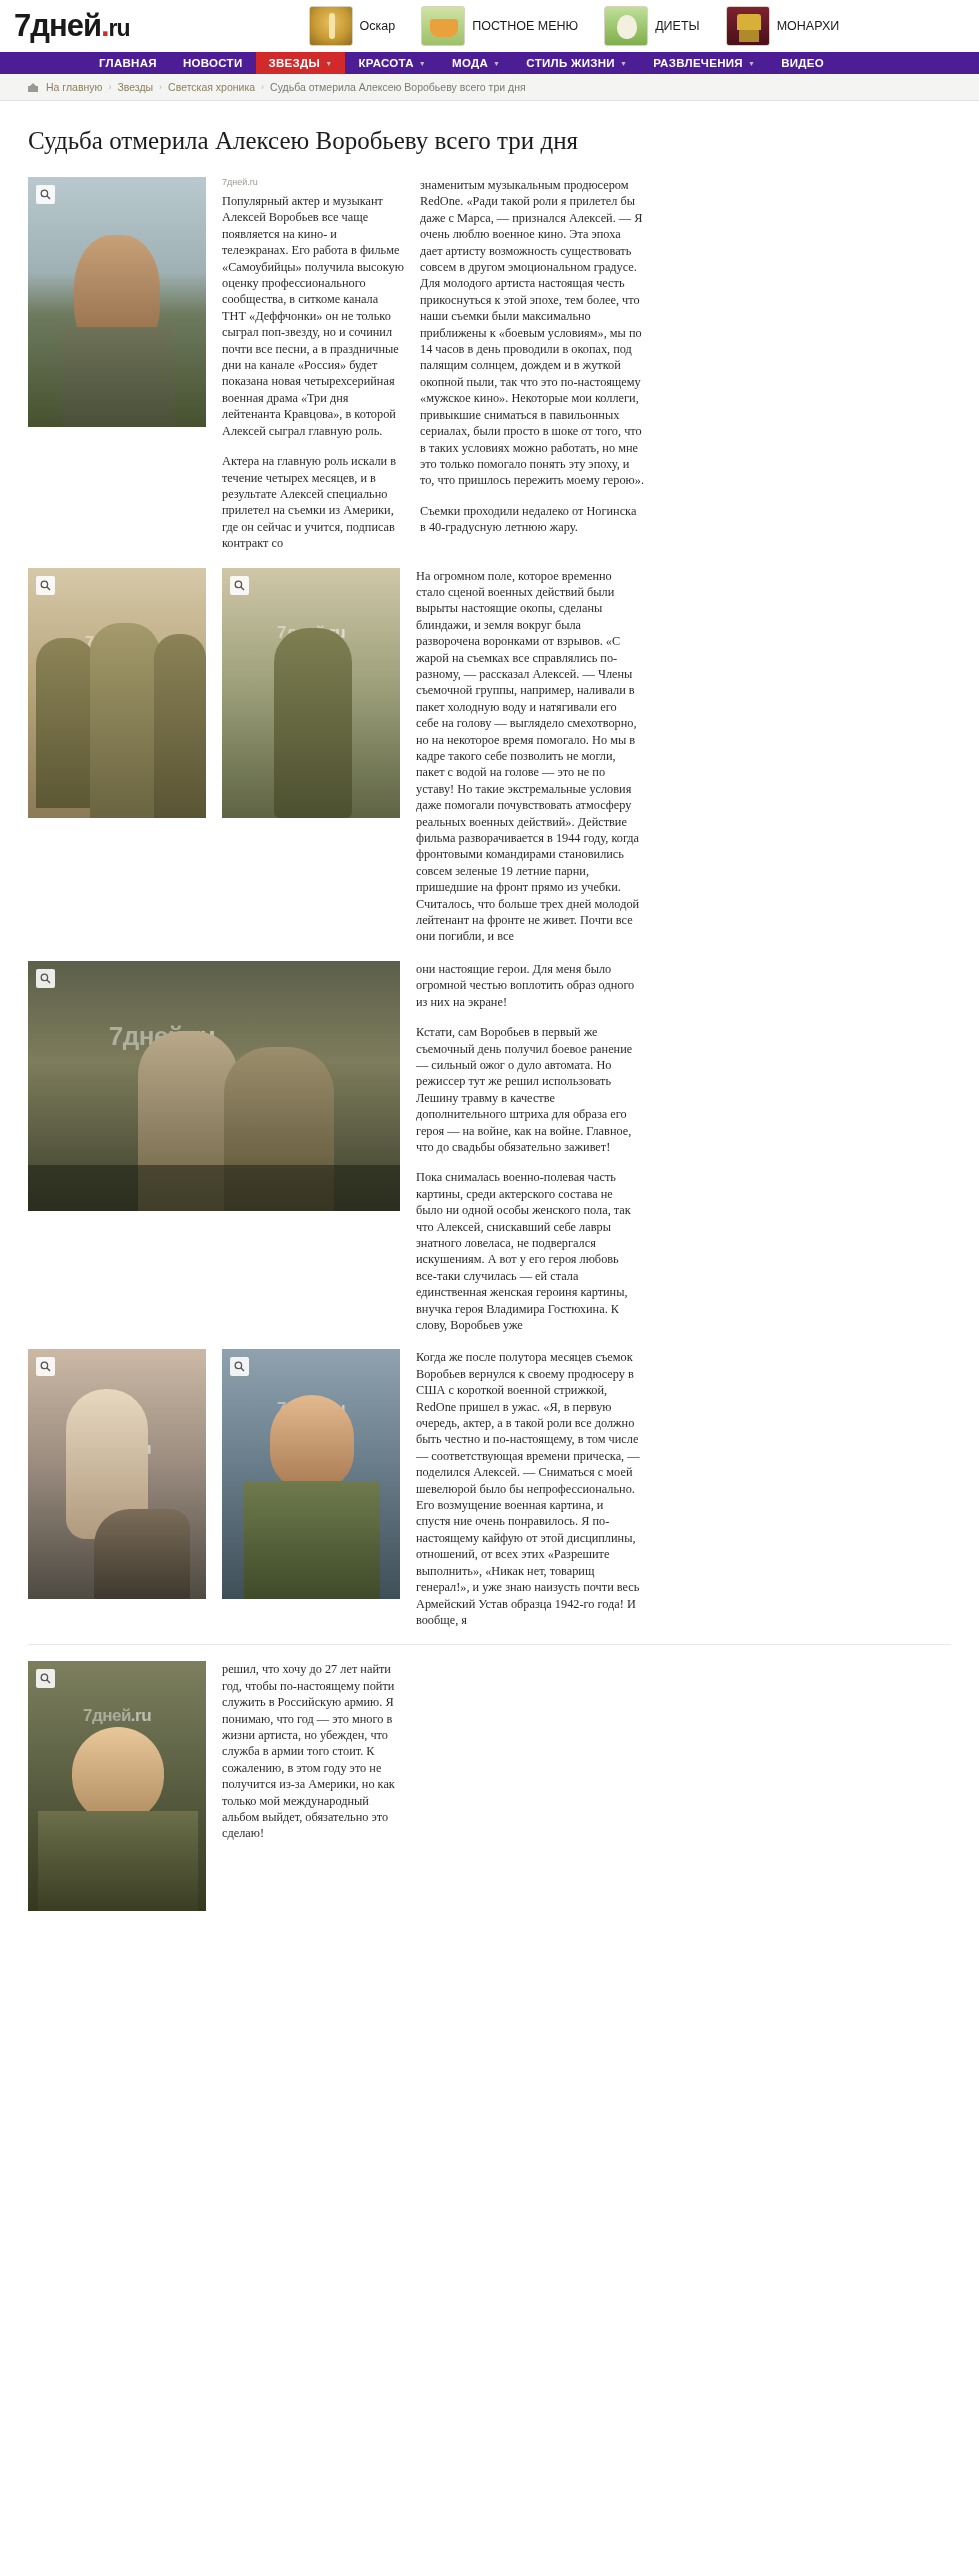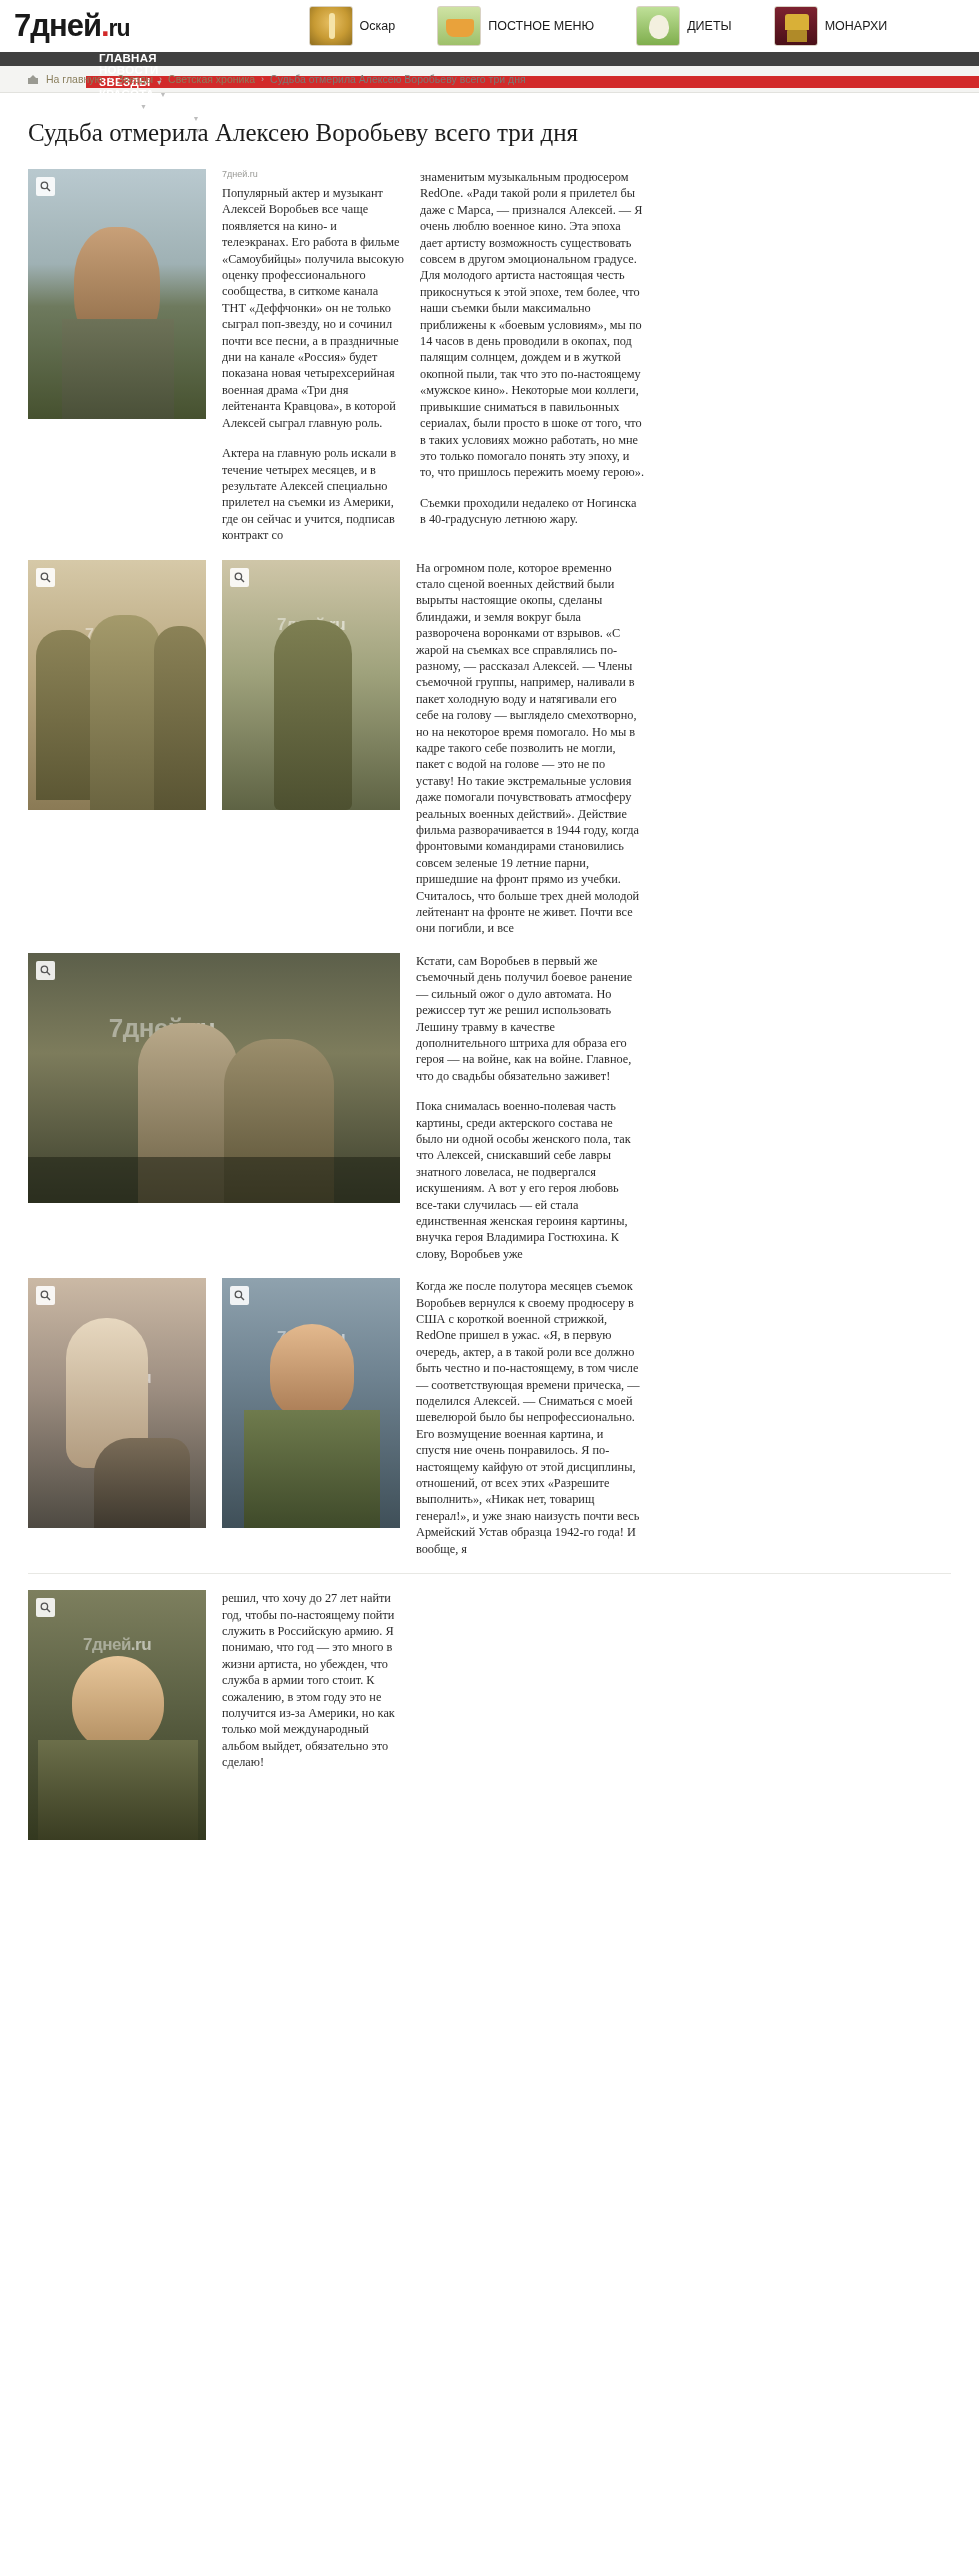--- a/index.html
+++ b/index.html
@@ -33,21 +33,21 @@
     letter-spacing: -1px;
     white-space: nowrap;
     margin-right: 26px;
   }
   .logo .dot { color: #d32a2a; }
   .logo .ru { font-size: 23px; color: #1a1a1a; text-align: center; }
 
   .promos {
     display: flex;
     align-items: center;
-    gap: 16px;
+    gap: 0px;
     flex: 1;
     justify-content: flex-start;
     margin-left: 140px;
   }
   .promo {
     display: flex;
     align-items: center;
     gap: 7px;
     padding: 0 13px;
     text-decoration: none;
@@ -84,26 +84,25 @@
   }
   .th-mon { background: linear-gradient(#7d2230, #4a1018); }
   .th-mon:after {
     content:""; position:absolute; left:10px; top:7px; width:24px; height:16px;
     background:#d9b037; border-radius: 3px 3px 0 0;
     box-shadow: 0 14px 0 -2px #b08a28;
   }
 
   
   .nav {
-    background: #404040;
-    height: 14px;
+    background: #4c1d95;
+    height: 22px;
     display: flex;
     align-items: stretch;
     padding-left: 86px;
-    flex-direction: column;
   }
   .nav-item {
     display: flex;
     align-items: center;
     padding: 0 13px;
     font-family: "Liberation Sans", sans-serif;
     font-size: 11.5px;
     font-weight: bold;
     color: #ffffff;
     text-transform: uppercase;
@@ -371,20 +370,21 @@
               <line x1="6.8" y1="6.8" x2="10" y2="10" stroke="#555" stroke-width="1.4"></line>
             </svg>
         </div>
         <div class="wm" style="font-size:26px;top:30%;left:36%;"><span>7дней</span><span class="dot">.ru</span></div>
         <div style="position:absolute;left:110px;top:70px;width:100px;height:180px;background:linear-gradient(#b9a98a,#6b6044);border-radius:44px 44px 0 0;"></div>
         <div style="position:absolute;left:196px;top:86px;width:110px;height:164px;background:linear-gradient(#9b8e6c,#585034);border-radius:46px 46px 0 0;"></div>
         <div style="position:absolute;left:0;bottom:0;width:100%;height:46px;background:rgba(30,32,20,0.55);"></div>
       </div>
 
       <div class="col-text" style="max-width:224px;">
+        <p class="para">они настоящие герои. Для меня было огромной честью воплотить образ одного из них на экране!</p>
         <p class="para">Кстати, сам Воробьев в первый же съемочный день получил боевое ранение — сильный ожог о дуло автомата. Но режиссер тут же решил использовать Лешину травму в качестве дополнительного штриха для образа его героя — на войне, как на войне. Главное, что до свадьбы обязательно заживет!</p>
         <p class="para">Пока снималась военно-полевая часть картины, среди актерского состава не было ни одной особы женского пола, так что Алексей, снискавший себе лавры знатного ловеласа, не подвергался искушениям. А вот у его героя любовь все-таки случилась — ей стала единственная женская героиня картины, внучка героя Владимира Гостюхина. К слову, Воробьев уже</p>
       </div>
     </div>
 
     <div class="row">
       <div class="photo p5" style="width:178px;height:250px;">
         <div class="zoom-btn">
           <svg width="11" height="11" viewBox="0 0 11 11">
               <circle cx="4.4" cy="4.4" r="3.2" fill="none" stroke="#555" stroke-width="1.3"></circle>

